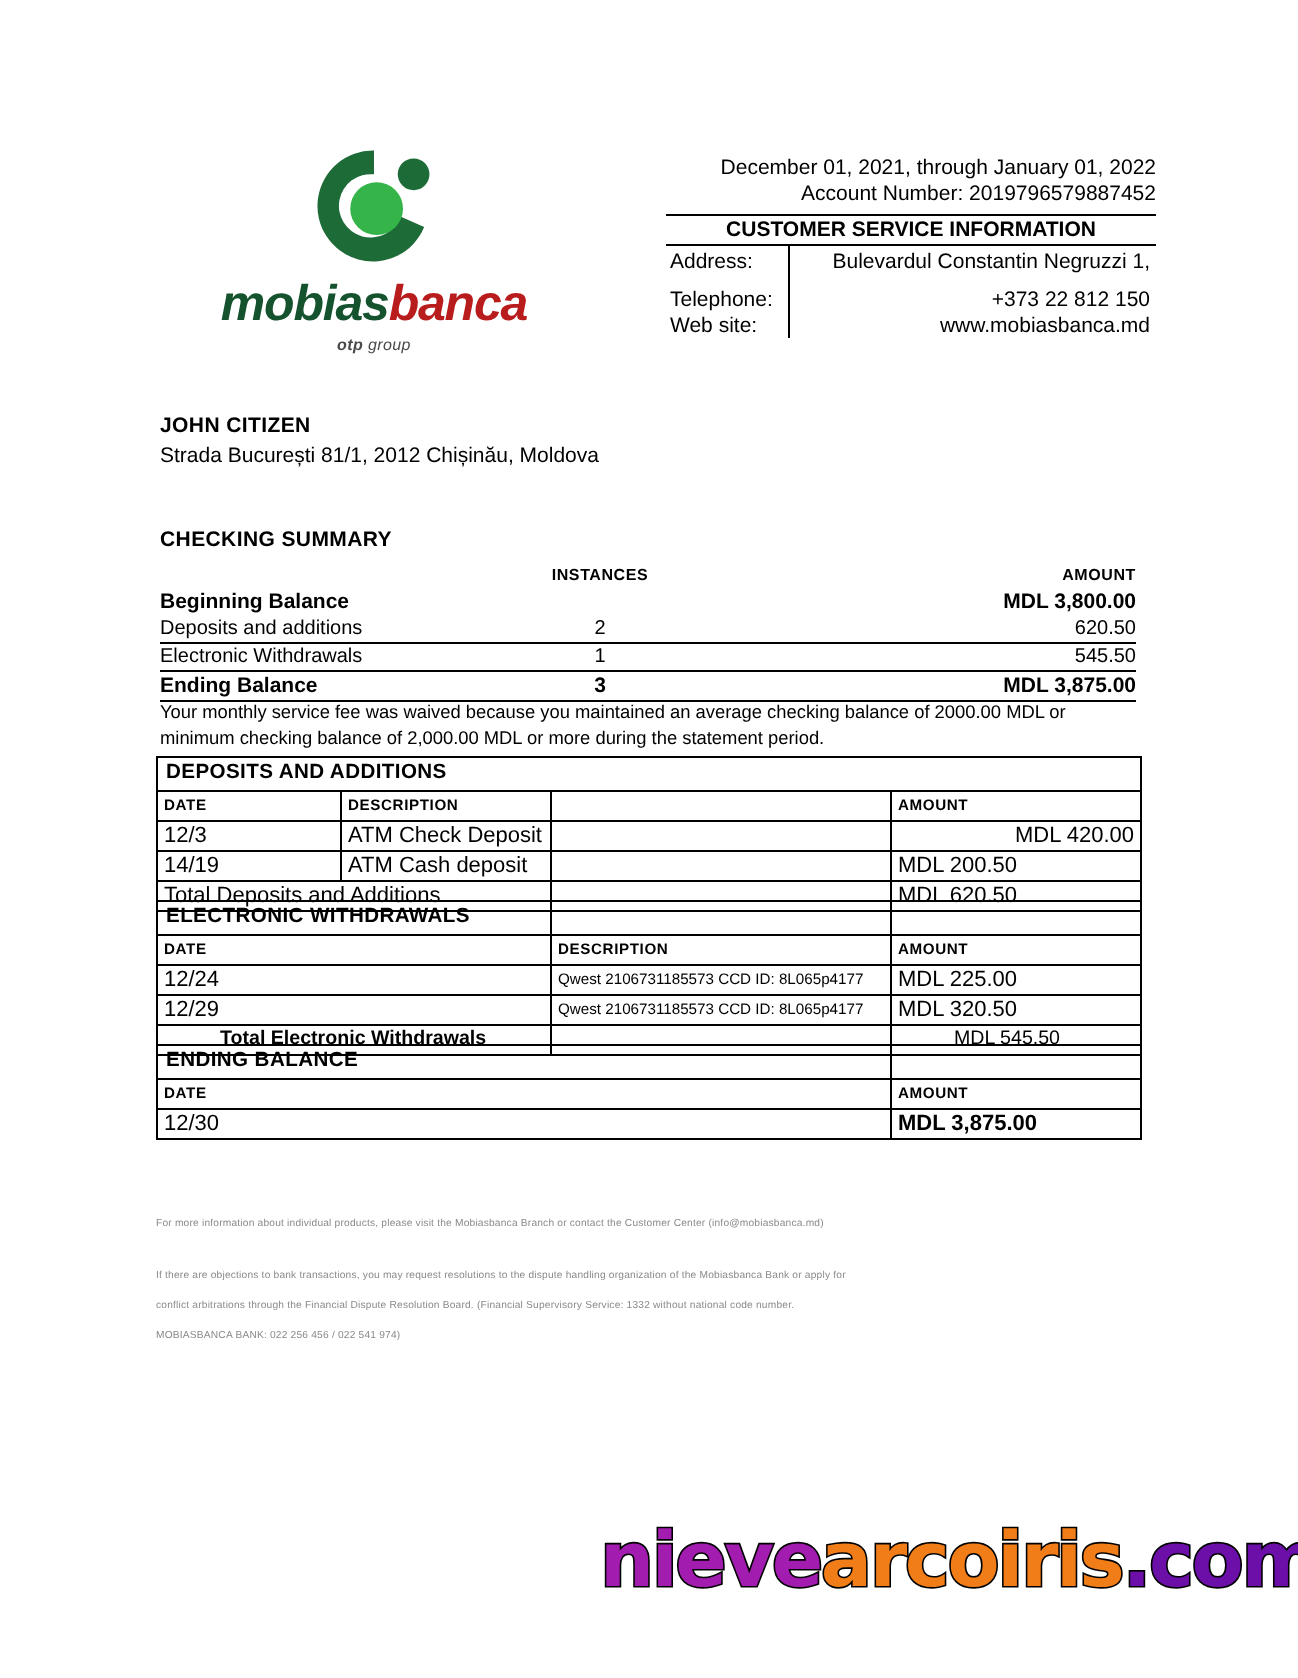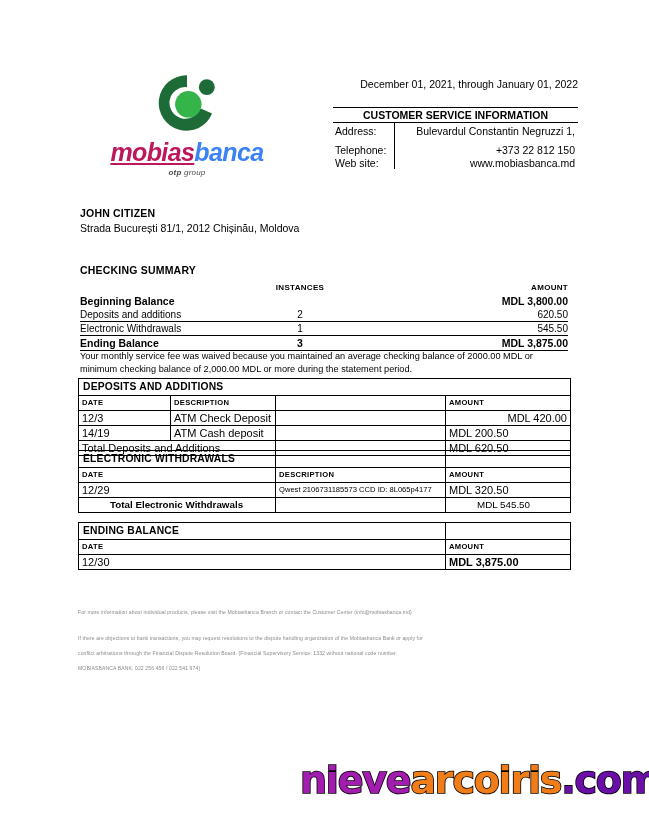--- a/index.html
+++ b/index.html
@@ -43,22 +43,22 @@
     margin: 0 auto 4px auto;
     display: block;
   }
   .logo-word {
     font-size: 25px;
     font-weight: bold;
     font-style: italic;
     letter-spacing: -0.6px;
     line-height: 1;
   }
-  .logo-word .w1 { color: #be185d; text-decoration: underline; }
-  .logo-word .w2 { color: #3b82f6; }
+  .logo-word .w1 { color: #14532d; }
+  .logo-word .w2 { color: #b91c1c; }
   .logo-sub {
     margin-top: 3px;
     font-size: 8px;
     font-style: italic;
     font-weight: bold;
     color: #4a4a4a;
     letter-spacing: 0.2px;
   }
   .logo-sub .grp { font-weight: normal; }
 
@@ -266,20 +266,21 @@
         <path d="M50 8 A42 42 0 1 0 88 66 L70 58 A24 24 0 1 1 50 26 Z" fill="#1d6b37"></path>
         <circle cx="52" cy="52" r="20" fill="#35b44a"></circle>
         <circle cx="80" cy="26" r="12" fill="#1d6b37"></circle>
       </svg>
       <div class="logo-word"><span class="w1">mobias</span><span class="w2">banca</span></div>
       <div class="logo-sub"><span>otp</span> <span class="grp">group</span></div>
     </div>
 
     <div class="statement-head">
       <div class="line">December 01, 2021,  through January 01, 2022</div>
+      <div class="line">Account Number: 2019796579887452</div>
     </div>
 
     <div class="csi">
       <div class="csi-title">CUSTOMER SERVICE INFORMATION</div>
       <div class="csi-body">
         <div class="csi-divider"></div>
         <div class="csi-row">
           <div class="csi-label">Address:</div>
           <div class="csi-value">Bulevardul Constantin Negruzzi 1,</div>
         </div>
@@ -395,20 +396,25 @@
         <td class="noborder-l">ELECTRONIC WITHDRAWALS</td>
         <td></td>
         <td class="noborder-r"></td>
       </tr>
       <tr class="col-head">
         <td>DATE</td>
         <td>DESCRIPTION</td>
         <td>AMOUNT</td>
       </tr>
       <tr class="drow">
+        <td>12/24</td>
+        <td class="small">Qwest 2106731185573 CCD ID: 8L065p4177</td>
+        <td>MDL 225.00</td>
+      </tr>
+      <tr class="drow">
         <td>12/29</td>
         <td class="small">Qwest 2106731185573 CCD ID: 8L065p4177</td>
         <td>MDL 320.50</td>
       </tr>
       <tr class="drow total-row">
         <td>Total Electronic Withdrawals</td>
         <td></td>
         <td style="font-weight:normal">MDL 545.50</td>
       </tr>
     </tbody>

